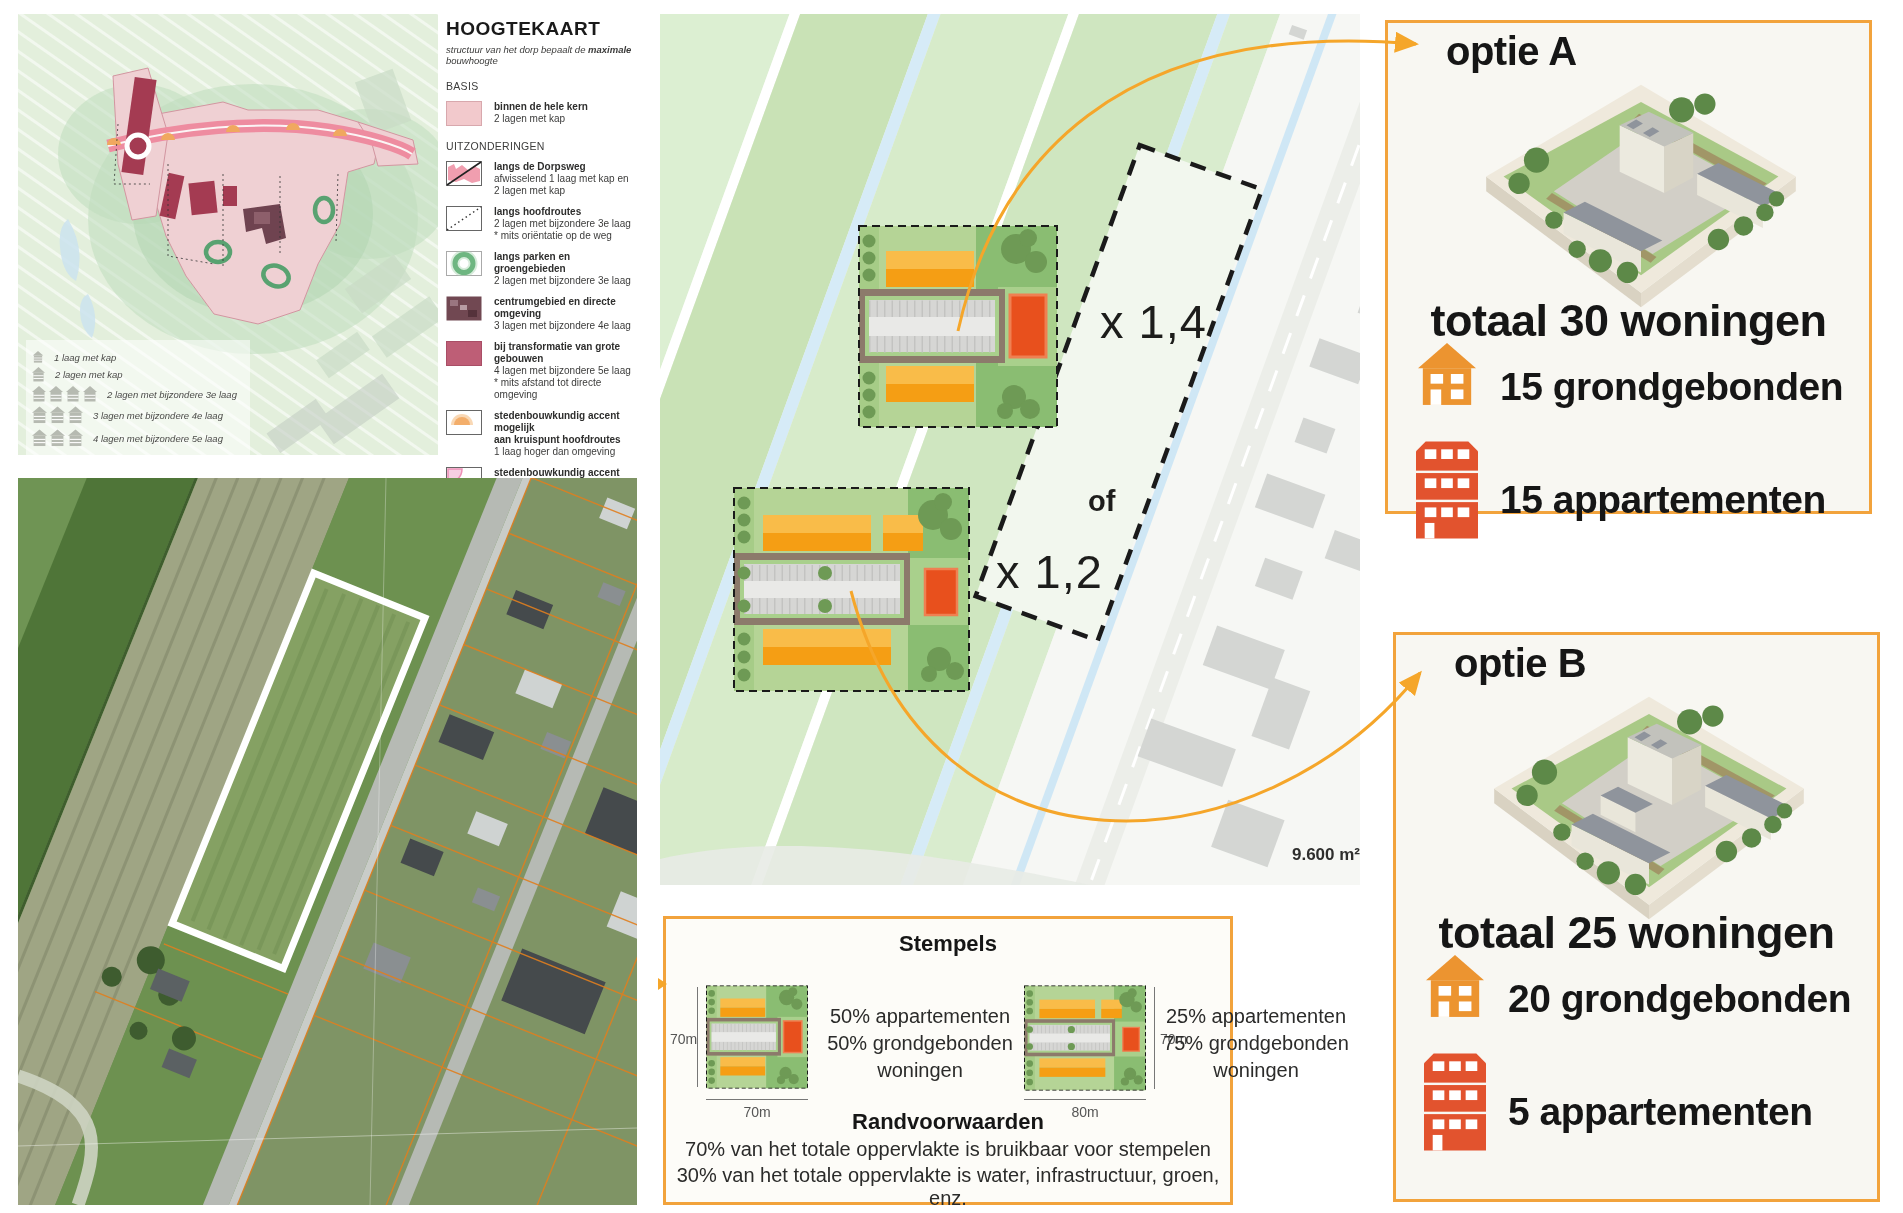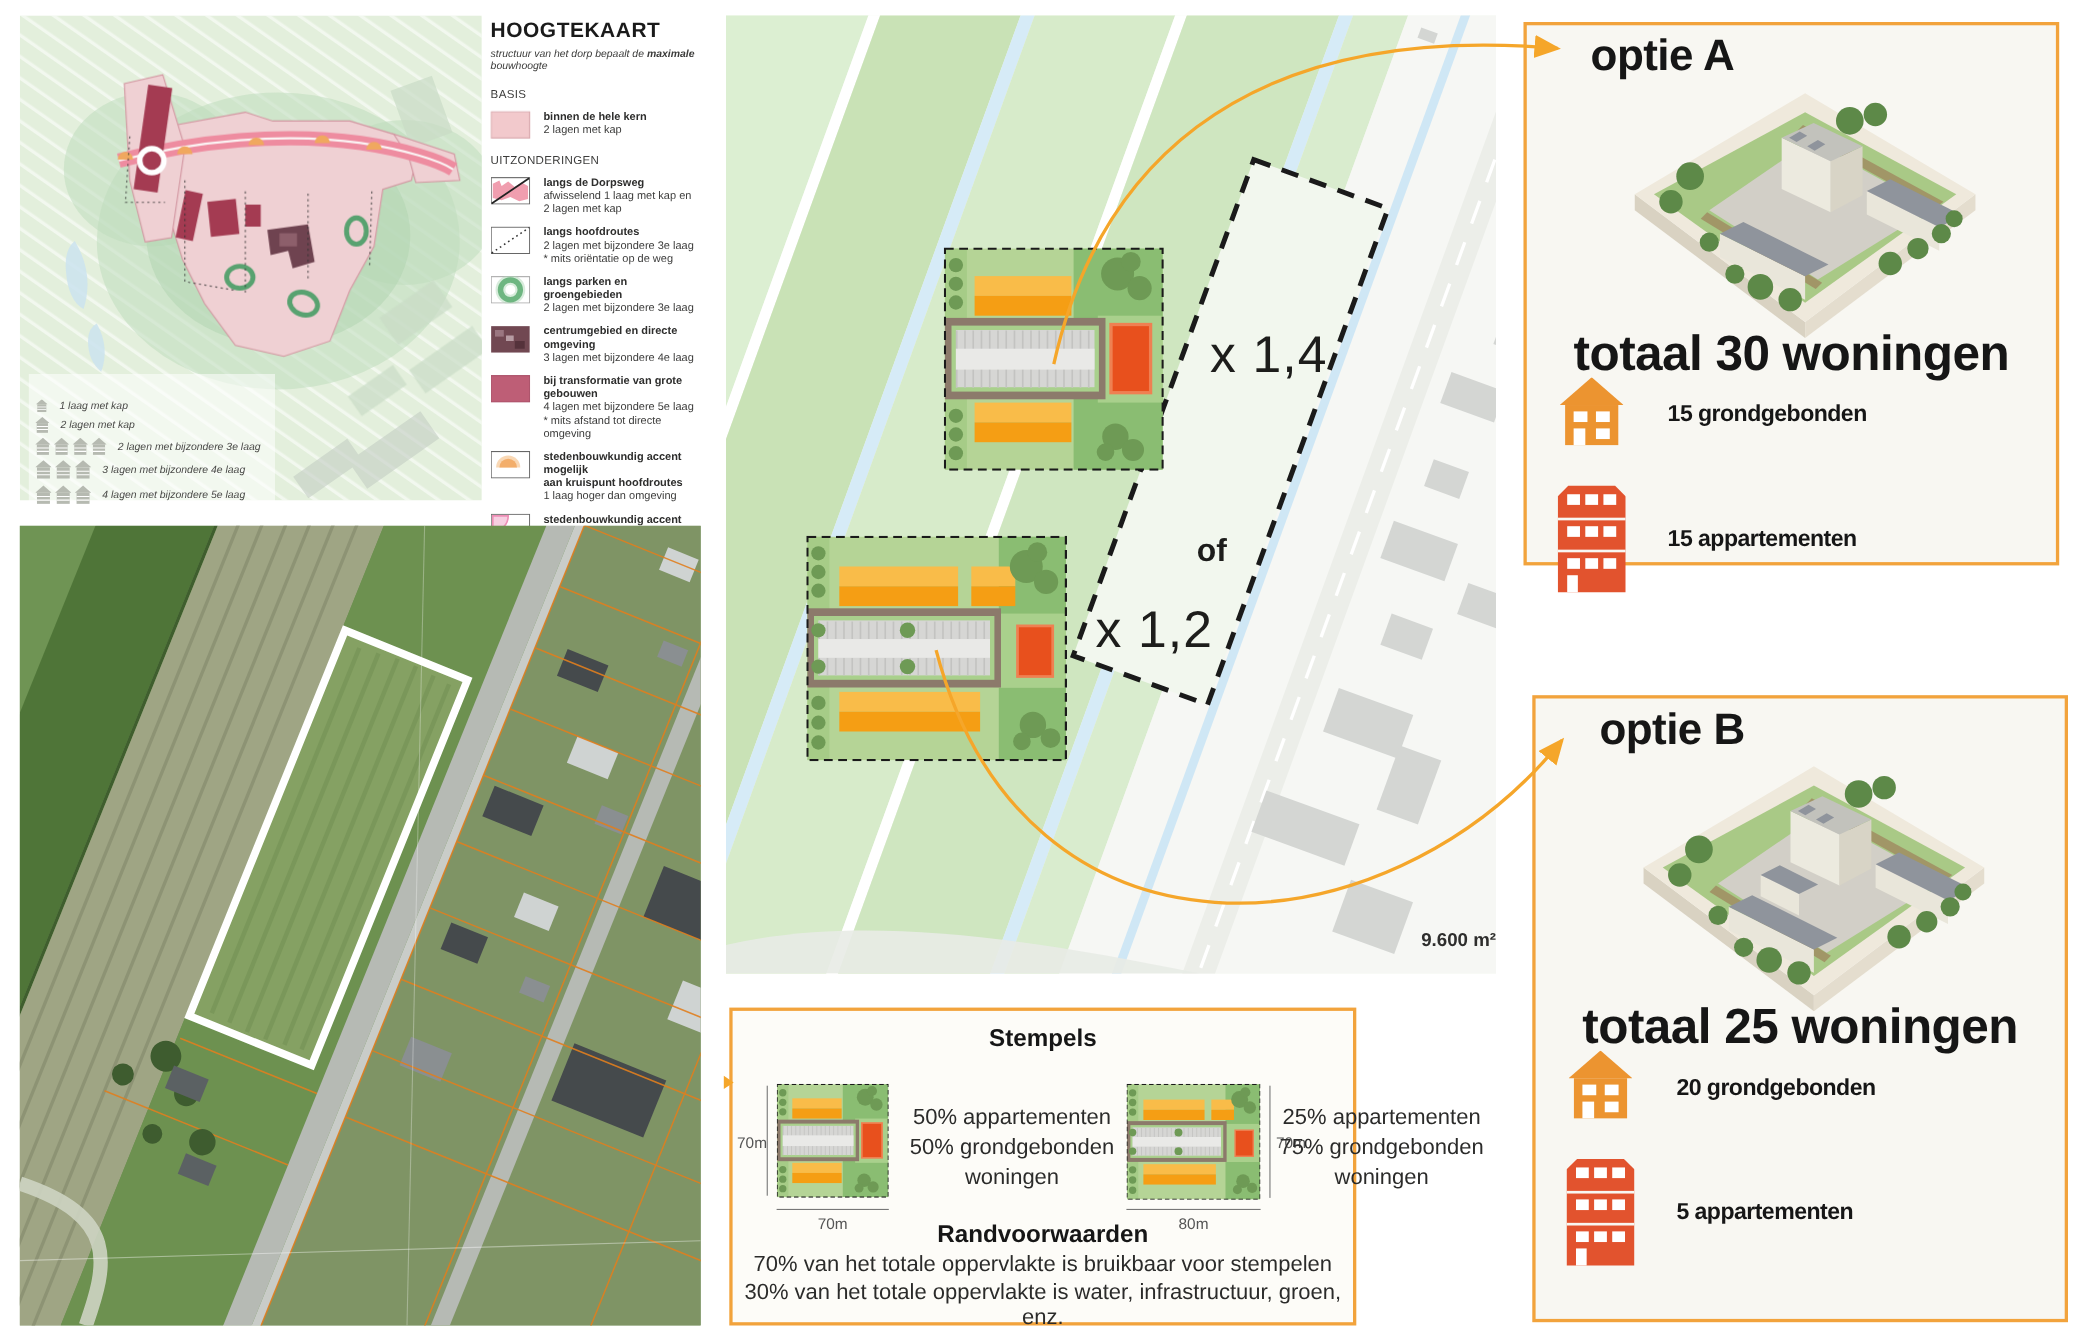--- a/index.html
+++ b/index.html
@@ -13,34 +13,34 @@
   .hk-sub{font-size:9.5px;font-style:italic;color:#3c3c3b;margin-top:4px;}
   .hk-sec{font-size:10.5px;color:#3c3c3b;margin:14px 0 4px 0;letter-spacing:.3px;}
   .lg-row{display:flex;align-items:flex-start;margin:9px 0;}
   .lg-sw{flex:0 0 36px;margin-right:12px;}
   .lg-t{font-size:10px;font-weight:bold;color:#2e2e2d;line-height:12px;}
   .lg-l{font-size:10px;color:#3c3c3b;line-height:12px;}
   .alg-row{display:flex;margin-top:16px;}
   .alg-label{flex:0 0 52px;font-size:10.5px;color:#3c3c3b;}
   .alg-text{font-size:10px;color:#3c3c3b;line-height:13px;width:128px;}
   
-  .inset{left:26px;top:340px;width:224px;background:rgba(255,255,255,.55);padding:19px 6px;box-sizing:border-box;}
+  .inset{left:26px;top:340px;width:224px;background:rgba(255,255,255,.55);padding:7px 6px;box-sizing:border-box;}
   .in-row{display:flex;align-items:center;margin:4px 0;}
   .in-icons{display:flex;gap:3px;margin-right:10px;}
   .in-lab{font-size:9.5px;font-style:italic;color:#4a4a48;}
   
   .factor{font-size:47px;font-weight:400;color:#1d1d1b;letter-spacing:1px;}
   .of-label{font-size:29px;font-weight:bold;margin-top:48px;}
   .area-label{font-size:17px;font-weight:bold;color:#2e2e2d;}
   
   .panel-orange{border:3px solid #F2A33C;background:#F8F7F2;box-sizing:border-box;}
   .heavy{font-weight:bold;letter-spacing:-.5px;color:#161616;}
   .opt-title{font-size:40px;}
   .opt-total{font-size:45px;text-align:center;width:100%;}
-  .opt-count{font-size:21px;margin-left:16px;}
+  .opt-count{font-size:39px;}
   
   .st-title{font-size:22px;font-weight:bold;text-align:center;width:100%;color:#161616;}
   .st-caption{font-size:20px;color:#2b2b2a;text-align:center;line-height:27px;}
   .st-cond{font-size:20px;color:#2b2b2a;text-align:center;width:100%;}
   .dim-lab{font-size:14px;color:#555;}
   .dim-line{background:#777;}
   .tri-marker{width:0;height:0;border-top:6px solid transparent;border-bottom:6px solid transparent;border-left:9px solid #F5A62A;}
 </style>
 </head>
 <body>

